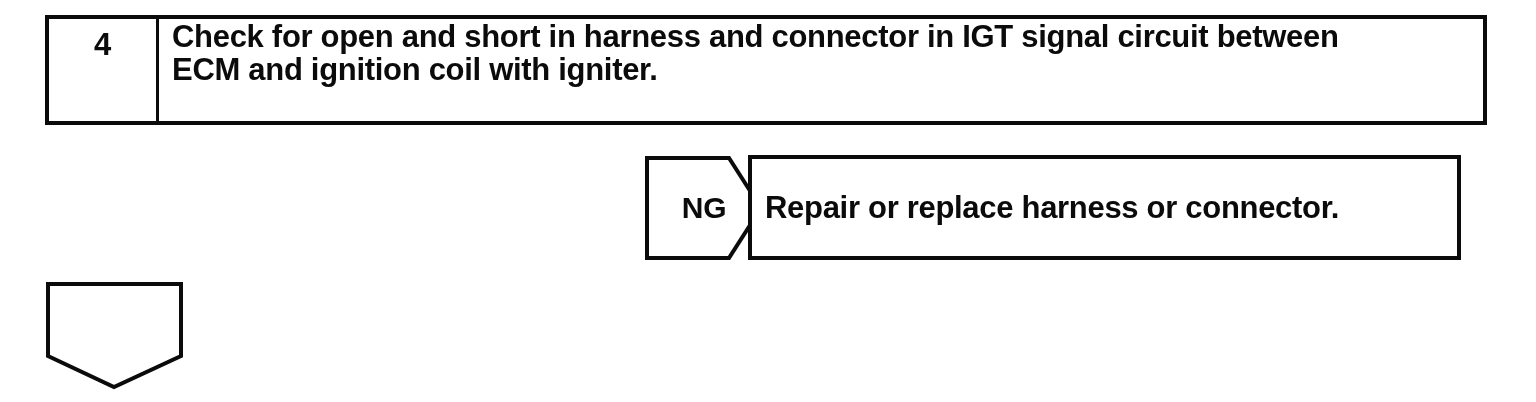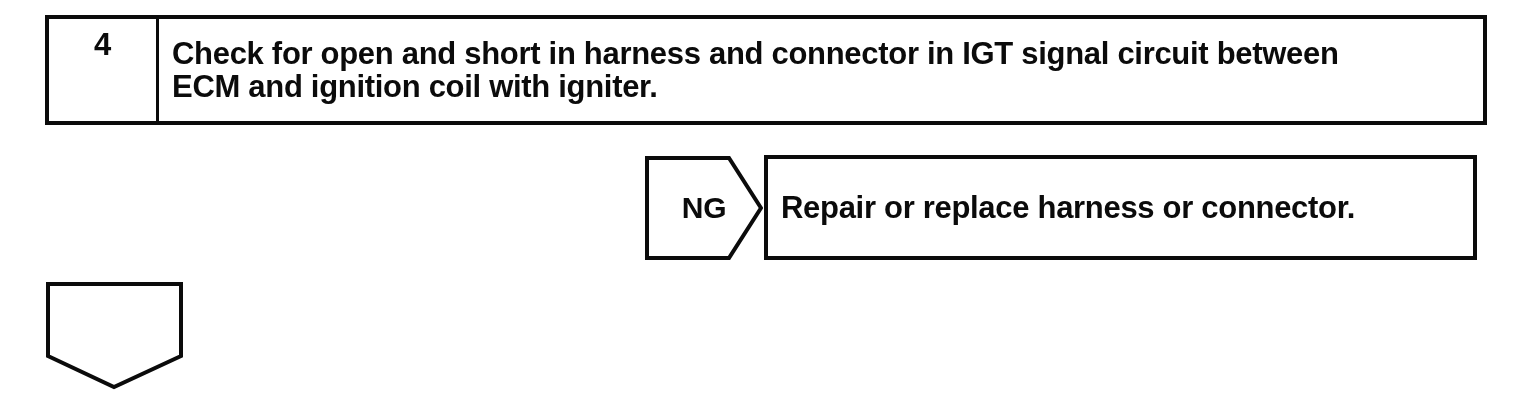--- a/index.html
+++ b/index.html
@@ -34,21 +34,21 @@
     flex: 0 0 110px;
     border-right: 3px solid #0b0b0b;
     box-sizing: border-box;
     text-align: center;
     padding-top: 10px;
     font-size: 31px;
     line-height: 32px;
   }
   .step-text-cell {
     flex: 1 1 auto;
-    padding: 18px 6px 0 13px;
+    padding: 1px 6px 0 13px;
     font-size: 31px;
     line-height: 33px;
     letter-spacing: -0.3px;
     white-space: pre-line;
   }
 
   
   .ng-tag {
     position: absolute;
     left: 645px;
@@ -69,21 +69,21 @@
     display: flex;
     align-items: center;
     justify-content: center;
     font-size: 30px;
     letter-spacing: -0.3px;
   }
 
   
   .action-box {
     position: absolute;
-    left: 764px;
+    left: 748px;
     top: 155px;
     width: 713px;
     height: 105px;
     border: 4px solid #0b0b0b;
     box-sizing: border-box;
     background: #ffffff;
     display: flex;
     align-items: center;
     padding-left: 13px;
     font-size: 31px;

